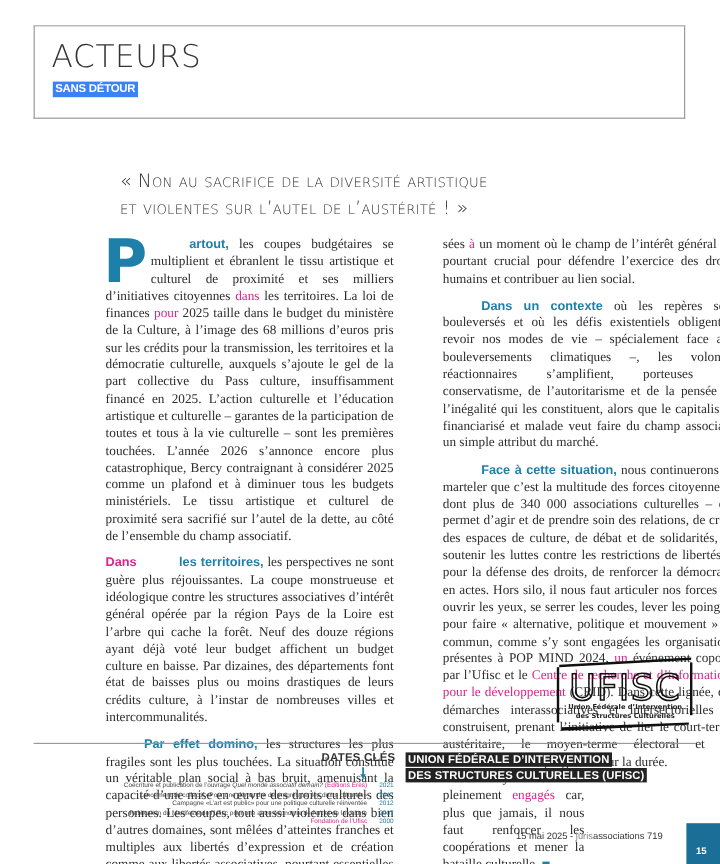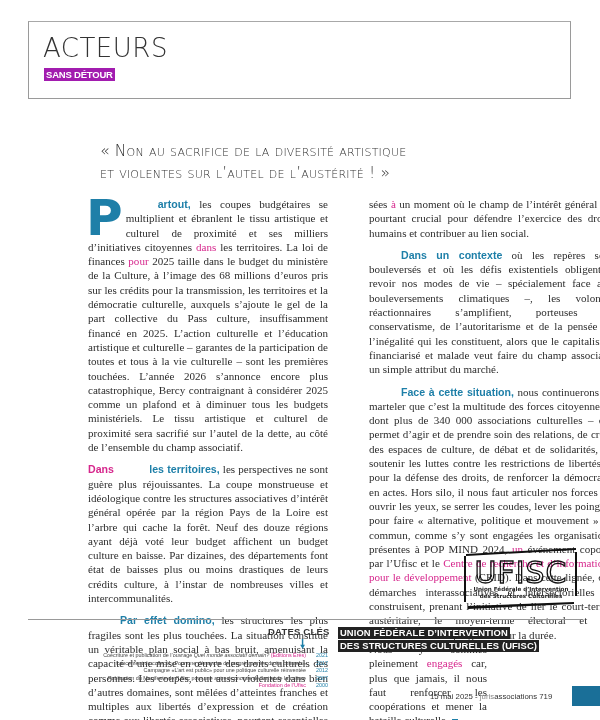--- a/index.html
+++ b/index.html
@@ -1,21 +1,21 @@
 <!DOCTYPE html>
 <html><head>
 <meta charset="utf-8">
 <style>
   * { margin:0; padding:0; box-sizing:border-box; }
   html, body { width:600px; height:720px; background:#ffffff; overflow:hidden; }
   body { position:relative; font-family:"Liberation Serif", serif; color:#2a2a2a; }
 
   .header-box { position:absolute; left:28px; top:21px; width:543px; height:78px; border:1px solid #9a9a9a; border-top-color:#a8a8a8; }
   .section-title { position:absolute; left:43px; top:35px; font-family:"DejaVu Sans", sans-serif; font-weight:300; font-size:26px; letter-spacing:0.5px; color:#333; line-height:1; }
-  .section-tag { position:absolute; left:44px; top:68px; background:#a21caf; color:#fff; font-family:"Liberation Sans", sans-serif; font-weight:bold; font-size:9.5px; padding:1px 2px; line-height:11px; letter-spacing:-0.2px; }
+  .section-tag { position:absolute; left:44px; top:68px; background:#3b82f6; color:#fff; font-family:"Liberation Sans", sans-serif; font-weight:bold; font-size:9.5px; padding:1px 2px; line-height:11px; letter-spacing:-0.2px; }
 
   .headline { position:absolute; left:100px; top:140px; width:450px; font-family:"DejaVu Sans", sans-serif; font-weight:300; color:#333; font-size:15.5px; line-height:22px; letter-spacing:0.2px; font-variant:small-caps; }
 
   .col { position:absolute; font-size:11.05px; line-height:14.3px; text-align:justify; color:#2d2d2d; }
   .col-left { left:88px; top:197px; width:240px; }
   .col-right { left:324px; top:197px; width:244px;margin-left:45px; }
   .col p { margin-bottom:8px; }
   .lead { font-family:"Liberation Sans", sans-serif; font-weight:bold; font-size:10.6px; }
   .blue { color:#1e7fa8;padding-left:32px; }
   .pink { color:#d6268c; }
@@ -34,21 +34,21 @@
   .dates-row .txt { text-align:right; }
   .dates-row .txt.pinktxt { color:#d6268c; }
   .dates-row .hl { color:#d6268c; }
 
   .org-label { position:absolute; left:338px; top:627px; font-family:"Liberation Sans", sans-serif; font-weight:bold; font-size:9.4px; line-height:12px; color:#fff; }
   .org-label span { display:inline-block; background:#222; padding:0 2px; margin-bottom:1px; letter-spacing:0.1px; }
 
   .footer-text { position:absolute; left:430px; top:692px; font-family:"Liberation Sans", sans-serif; font-size:7.8px; color:#333; white-space:nowrap;text-align:center; }
   .footer-text .brand-a { color:#888; font-weight:300; }
   .footer-text .brand-b { color:#333; }
-  .page-num { position:absolute; left:572px; top:686px; width:28px; height:20px; background:#1a6f98; color:#fff; font-family:"Liberation Sans", sans-serif; font-weight:bold; font-size:8px; padding:19px 0 0 8px; }
+  .page-num { position:absolute; left:572px; top:686px; width:28px; height:34px; background:#1a6f98; color:#fff; font-family:"Liberation Sans", sans-serif; font-weight:bold; font-size:8px; padding:19px 0 0 8px; }
 </style>
 </head>
 <body>
 
 <div class="header-box"></div>
 <div class="section-title">ACTEURS</div>
 <div class="section-tag">SANS DÉTOUR</div>
 
 <div class="headline">
   <div>« Non au sacrifice de la diversité artistique</div>

